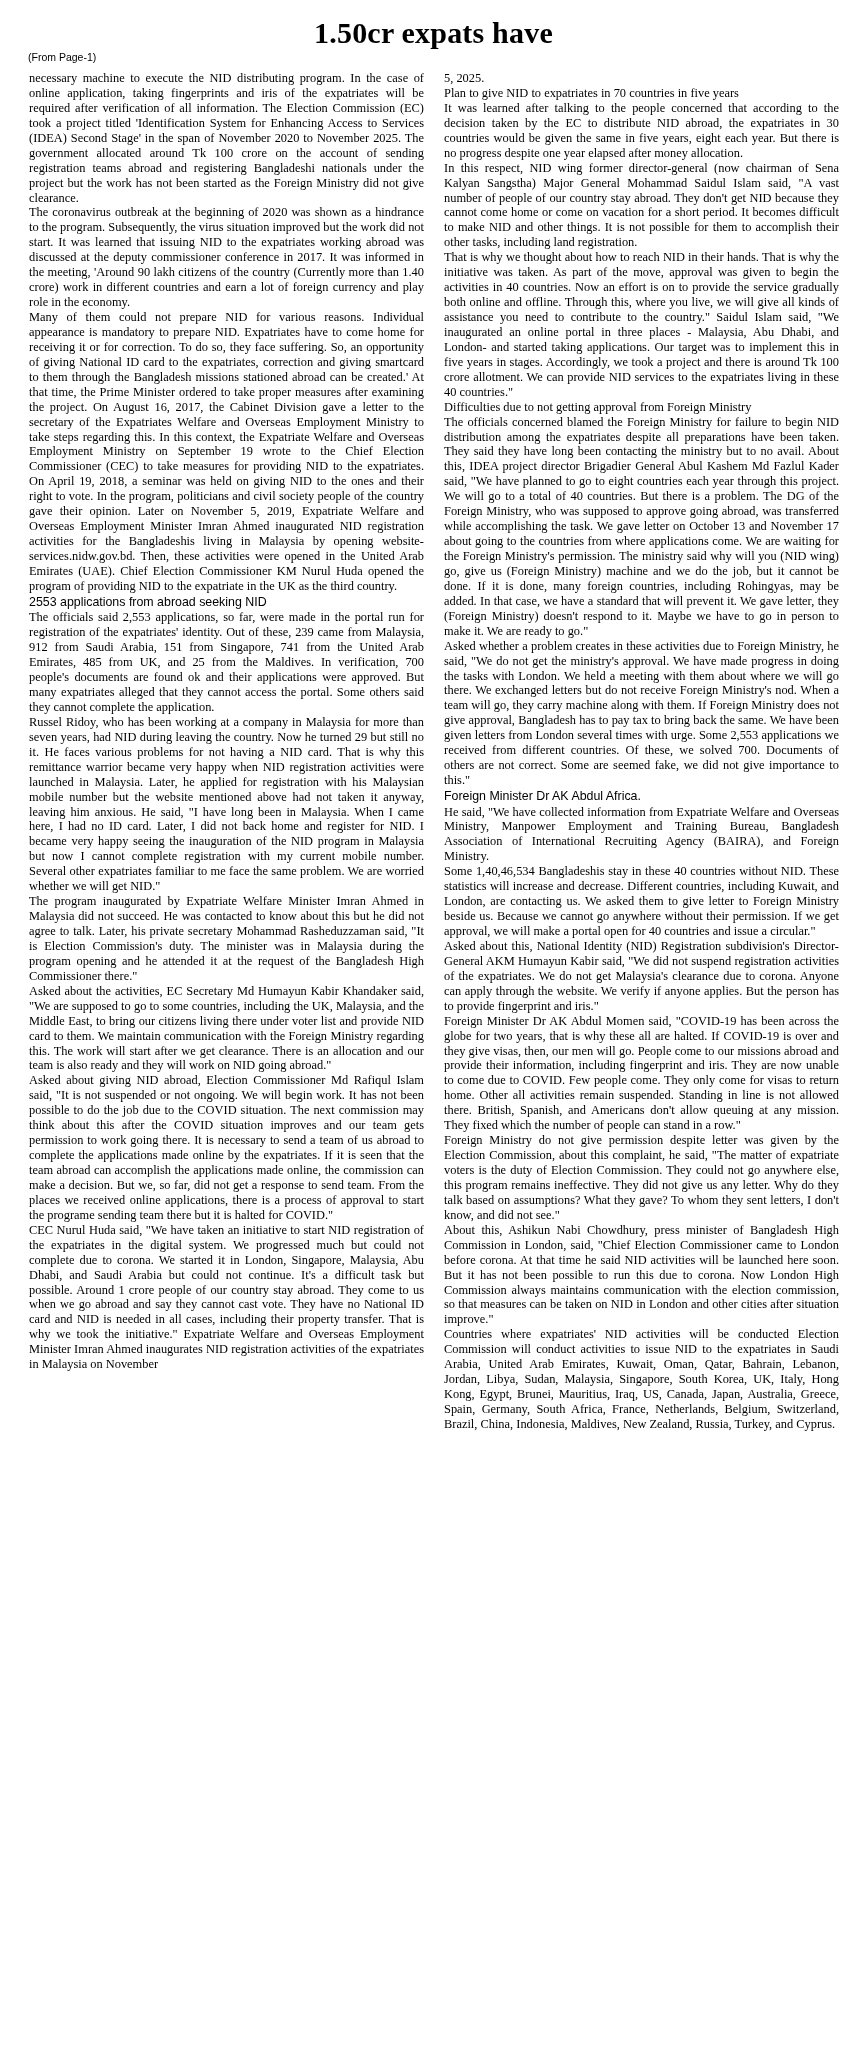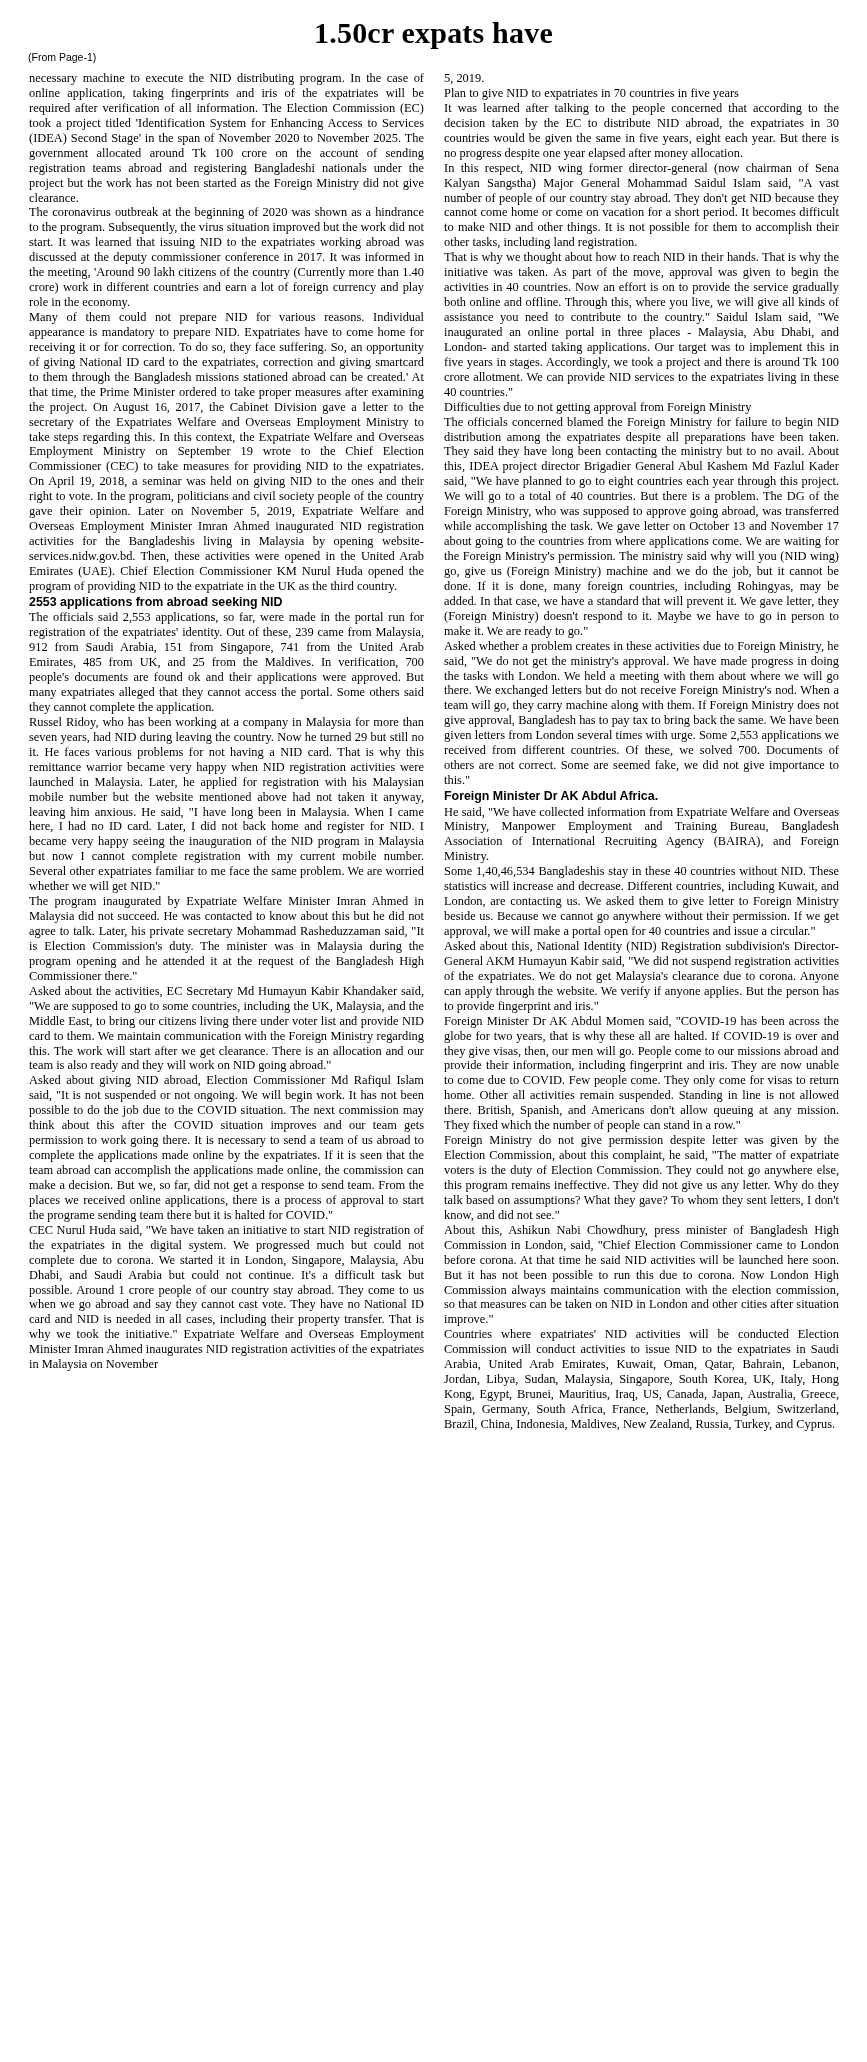--- a/index.html
+++ b/index.html
@@ -47,21 +47,21 @@
   p {
     margin: 0;
     text-align: justify;
     font-size: 12.4px;
     line-height: 1.205;
     hyphens: auto;
     -webkit-hyphens: auto;
   }
   .subheading {
     font-family: "Liberation Sans", sans-serif;
-    font-weight: bold;
+    font-weight: normal;
     font-size: 12.4px;
     line-height: 1.25;
     margin: 1px 0 0 0;
     text-align: left;
   }
 </style>
 </head>
 <body>
 
 <div class="page">
@@ -76,21 +76,21 @@
         <p>Many of them could not prepare NID for various reasons. Individual appearance is mandatory to prepare NID. Expatriates have to come home for receiving it or for correction. To do so, they face suffering. So, an opportunity of giving National ID card to the expatriates, correction and giving smartcard to them through the Bangladesh missions stationed abroad can be created.' At that time, the Prime Minister ordered to take proper measures after examining the project. On August 16, 2017, the Cabinet Division gave a letter to the secretary of the Expatriates Welfare and Overseas Employment Ministry to take steps regarding this. In this context, the Expatriate Welfare and Overseas Employment Ministry on September 19 wrote to the Chief Election Commissioner (CEC) to take measures for providing NID to the expatriates. On April 19, 2018, a seminar was held on giving NID to the ones and their right to vote. In the program, politicians and civil society people of the country gave their opinion. Later on November 5, 2019, Expatriate Welfare and Overseas Employment Minister Imran Ahmed inaugurated NID registration activities for the Bangladeshis living in Malaysia by opening website- services.nidw.gov.bd. Then, these activities were opened in the United Arab Emirates (UAE). Chief Election Commissioner KM Nurul Huda opened the program of providing NID to the expatriate in the UK as the third country.</p>
         <div class="subheading">2553 applications from abroad seeking NID</div>
         <p>The officials said 2,553 applications, so far, were made in the portal run for registration of the expatriates' identity. Out of these, 239 came from Malaysia, 912 from Saudi Arabia, 151 from Singapore, 741 from the United Arab Emirates, 485 from UK, and 25 from the Maldives. In verification, 700 people's documents are found ok and their applications were approved. But many expatriates alleged that they cannot access the portal. Some others said they cannot complete the application.</p>
         <p>Russel Ridoy, who has been working at a company in Malaysia for more than seven years, had NID during leaving the country. Now he turned 29 but still no it. He faces various problems for not having a NID card. That is why this remittance warrior became very happy when NID registration activities were launched in Malaysia. Later, he applied for registration with his Malaysian mobile number but the website mentioned above had not taken it anyway, leaving him anxious. He said, "I have long been in Malaysia. When I came here, I had no ID card. Later, I did not back home and register for NID. I became very happy seeing the inauguration of the NID program in Malaysia but now I cannot complete registration with my current mobile number. Several other expatriates familiar to me face the same problem. We are worried whether we will get NID."</p>
         <p>The program inaugurated by Expatriate Welfare Minister Imran Ahmed in Malaysia did not succeed. He was contacted to know about this but he did not agree to talk. Later, his private secretary Mohammad Rasheduzzaman said, "It is Election Commission's duty. The minister was in Malaysia during the program opening and he attended it at the request of the Bangladesh High Commissioner there."</p>
         <p>Asked about the activities, EC Secretary Md Humayun Kabir Khandaker said, "We are supposed to go to some countries, including the UK, Malaysia, and the Middle East, to bring our citizens living there under voter list and provide NID card to them. We maintain communication with the Foreign Ministry regarding this. The work will start after we get clearance. There is an allocation and our team is also ready and they will work on NID going abroad."</p>
         <p>Asked about giving NID abroad, Election Commissioner Md Rafiqul Islam said, "It is not suspended or not ongoing. We will begin work. It has not been possible to do the job due to the COVID situation. The next commission may think about this after the COVID situation improves and our team gets permission to work going there. It is necessary to send a team of us abroad to complete the applications made online by the expatriates. If it is seen that the team abroad can accomplish the applications made online, the commission can make a decision. But we, so far, did not get a response to send team. From the places we received online applications, there is a process of approval to start the programe sending team there but it is halted for COVID."</p>
         <p>CEC Nurul Huda said, "We have taken an initiative to start NID registration of the expatriates in the digital system. We progressed much but could not complete due to corona. We started it in London, Singapore, Malaysia, Abu Dhabi, and Saudi Arabia but could not continue. It's a difficult task but possible. Around 1 crore people of our country stay abroad. They come to us when we go abroad and say they cannot cast vote. They have no National ID card and NID is needed in all cases, including their property transfer. That is why we took the initiative." Expatriate Welfare and Overseas Employment Minister Imran Ahmed inaugurates NID registration activities of the expatriates in Malaysia on November</p>
       </div>
     <div class="col" id="col-right">
-        <p>5, 2019.</p>
+        <p>5, 2025.</p>
         <p>Plan to give NID to expatriates in 70 countries in five years</p>
         <p>It was learned after talking to the people concerned that according to the decision taken by the EC to distribute NID abroad, the expatriates in 30 countries would be given the same in five years, eight each year. But there is no progress despite one year elapsed after money allocation.</p>
         <p>In this respect, NID wing former director-general (now chairman of Sena Kalyan Sangstha) Major General Mohammad Saidul Islam said, "A vast number of people of our country stay abroad. They don't get NID because they cannot come home or come on vacation for a short period. It becomes difficult to make NID and other things. It is not possible for them to accomplish their other tasks, including land registration.</p>
         <p>That is why we thought about how to reach NID in their hands. That is why the initiative was taken. As part of the move, approval was given to begin the activities in 40 countries. Now an effort is on to provide the service gradually both online and offline. Through this, where you live, we will give all kinds of assistance you need to contribute to the country." Saidul Islam said, "We inaugurated an online portal in three places - Malaysia, Abu Dhabi, and London- and started taking applications. Our target was to implement this in five years in stages. Accordingly, we took a project and there is around Tk 100 crore allotment. We can provide NID services to the expatriates living in these 40 countries."</p>
         <p>Difficulties due to not getting approval from Foreign Ministry</p>
         <p>The officials concerned blamed the Foreign Ministry for failure to begin NID distribution among the expatriates despite all preparations have been taken. They said they have long been contacting the ministry but to no avail. About this, IDEA project director Brigadier General Abul Kashem Md Fazlul Kader said, "We have planned to go to eight countries each year through this project. We will go to a total of 40 countries. But there is a problem. The DG of the Foreign Ministry, who was supposed to approve going abroad, was transferred while accomplishing the task. We gave letter on October 13 and November 17 about going to the countries from where applications come. We are waiting for the Foreign Ministry's permission. The ministry said why will you (NID wing) go, give us (Foreign Ministry) machine and we do the job, but it cannot be done. If it is done, many foreign countries, including Rohingyas, may be added. In that case, we have a standard that will prevent it. We gave letter, they (Foreign Ministry) doesn't respond to it. Maybe we have to go in person to make it. We are ready to go."</p>
         <p>Asked whether a problem creates in these activities due to Foreign Ministry, he said, "We do not get the ministry's approval. We have made progress in doing the tasks with London. We held a meeting with them about where we will go there. We exchanged letters but do not receive Foreign Ministry's nod. When a team will go, they carry machine along with them. If Foreign Ministry does not give approval, Bangladesh has to pay tax to bring back the same. We have been given letters from London several times with urge. Some 2,553 applications we received from different countries. Of these, we solved 700. Documents of others are not correct. Some are seemed fake, we did not give importance to this."</p>
         <div class="subheading">Foreign Minister Dr AK Abdul Africa.</div>
         <p>He said, "We have collected information from Expatriate Welfare and Overseas Ministry, Manpower Employment and Training Bureau, Bangladesh Association of International Recruiting Agency (BAIRA), and Foreign Ministry.</p>
         <p>Some 1,40,46,534 Bangladeshis stay in these 40 countries without NID. These statistics will increase and decrease. Different countries, including Kuwait, and London, are contacting us. We asked them to give letter to Foreign Ministry beside us. Because we cannot go anywhere without their permission. If we get approval, we will make a portal open for 40 countries and issue a circular."</p>

